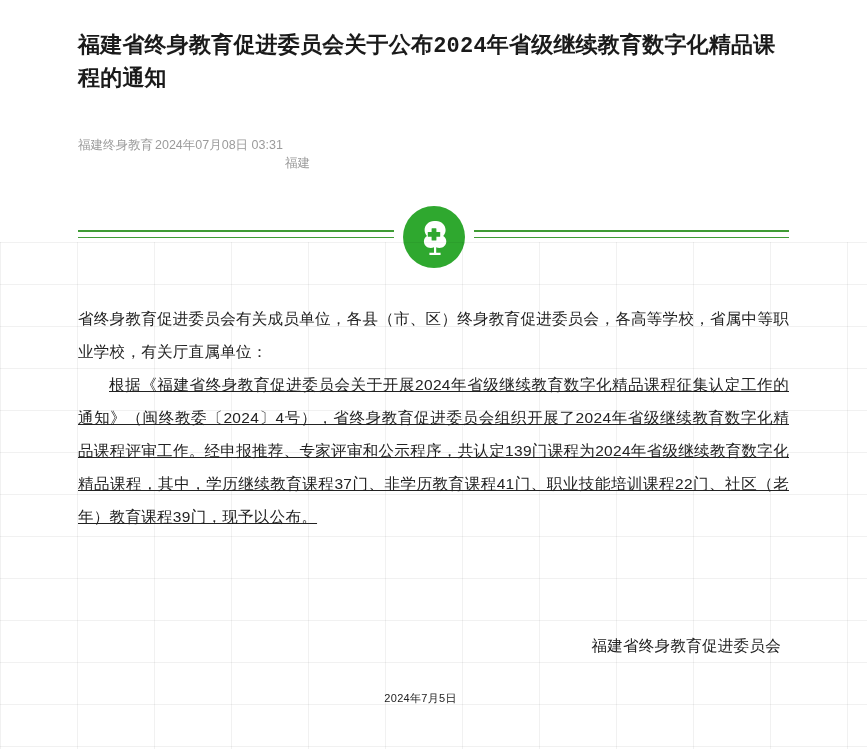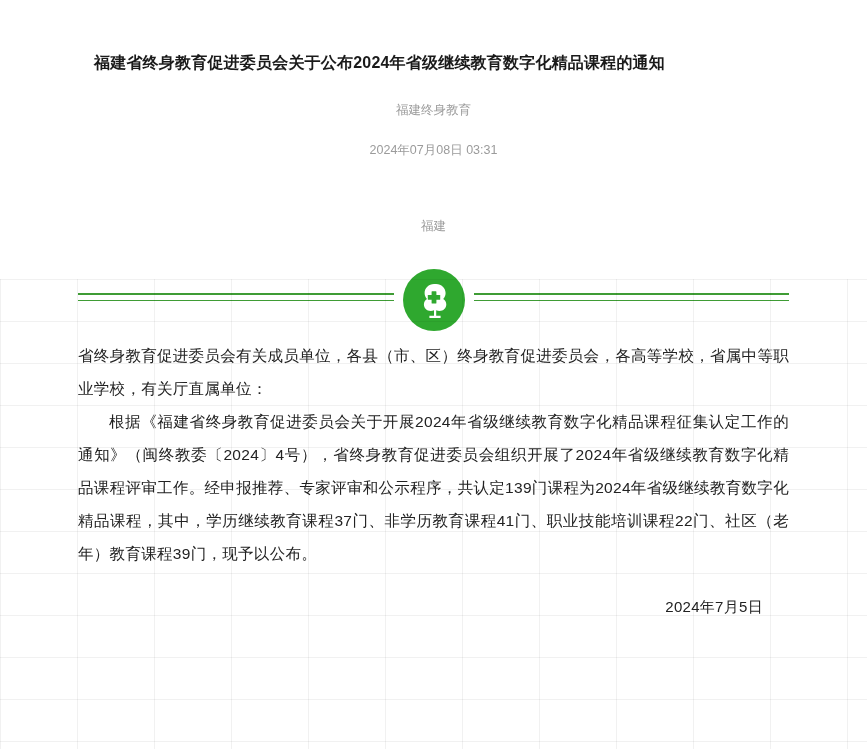--- a/index.html
+++ b/index.html
@@ -18,37 +18,37 @@
     position: relative;
     width: 867px;
     height: 749px;
     box-sizing: border-box;
   }
   .article {
     padding: 22px 78px 0 78px;
     box-sizing: border-box;
   }
   .title {
-    font-size: 16px;
+    font-size: 22px;
     line-height: 33px;
     font-weight: bold;
     color: #1a1a1a;
     letter-spacing: 0.2px;
-    margin: 16px;
+    margin: 0;
     padding-top: 8px;
+    font-family: Liberation Mono, monospace;
   }
   .meta {
     margin-top: 22px;
     font-size: 12.5px;
     color: #9b9b9b;
     display: flex;
     align-items: center;
-    gap: 22px;
+    gap: 2px;
     line-height: 18px;
-    flex-direction: column;
   }
   .meta .source {
     color: #9b9b9b;
   }
   .meta .date {
     color: #9b9b9b;
   }
   .meta .region {
     color: #9b9b9b;
     margin-top: 36px;
@@ -93,20 +93,21 @@
     height: 62px;
     border-radius: 50%;
     background: #2fa82f;
     display: flex;
     align-items: center;
     justify-content: center;
   }
 
   .body-area {
     position: relative;
+    margin-top: 26px;
   }
   
   .grid-bg {
     position: absolute;
     left: -78px;
     right: -78px;
     top: -60px;
     bottom: -520px;
     background-image:
       linear-gradient(to right, rgba(0,0,0,0.055) 1px, transparent 1px),
@@ -123,35 +124,36 @@
   .para {
     font-size: 15.5px;
     line-height: 33px;
     color: #222222;
     margin: 0;
     letter-spacing: 0.3px;
     text-align: justify;
   }
   .para.indent {
     text-indent: 2em;
+    text-decoration: underline;
   }
   .sign {
     margin-top: 96px;
     text-align: right;
     padding-right: 8px;
     font-size: 15.5px;
     line-height: 33px;
     color: #222222;
     letter-spacing: 0.3px;
   }
   .sign-date {
     margin-top: 20px;
-    text-align: right;
+    text-align: center;
     padding-right: 26px;
-    font-size: 15px;
+    font-size: 11px;
     line-height: 33px;
     color: #222222;
     letter-spacing: 0.3px;
   }
 </style>
 </head>
 <body>
 
 <div class="page">
   <div class="article">
@@ -185,20 +187,21 @@
     </div>
 
     <div class="body-area">
       <div class="grid-bg"></div>
       <div class="content">
 
         <p class="para">省终身教育促进委员会有关成员单位，各县（市、区）终身教育促进委员会，各高等学校，省属中等职业学校，有关厅直属单位：</p>
 
         <p class="para indent">根据《福建省终身教育促进委员会关于开展2024年省级继续教育数字化精品课程征集认定工作的通知》（闽终教委〔2024〕4号），省终身教育促进委员会组织开展了2024年省级继续教育数字化精品课程评审工作。经申报推荐、专家评审和公示程序，共认定139门课程为2024年省级继续教育数字化精品课程，其中，学历继续教育课程37门、非学历教育课程41门、职业技能培训课程22门、社区（老年）教育课程39门，现予以公布。</p>
 
+        <div class="sign">福建省终身教育促进委员会</div>
 
         <div class="sign-date">2024年7月5日</div>
 
       </div>
     </div>
 
   </div>
 </div>
 
 </body></html>

